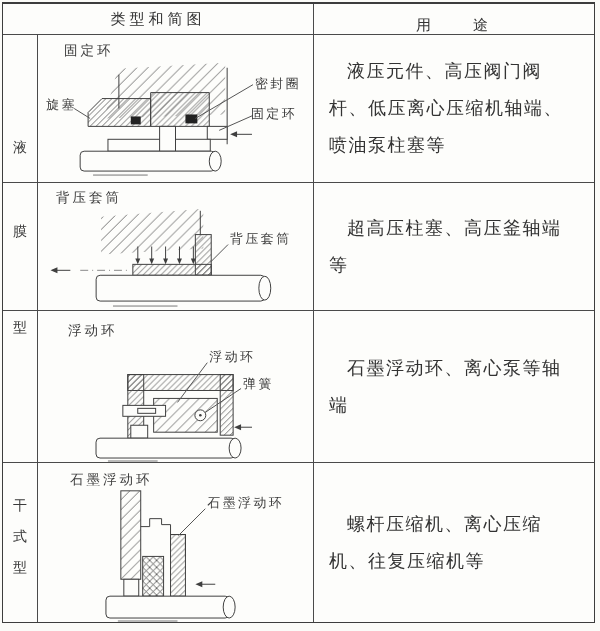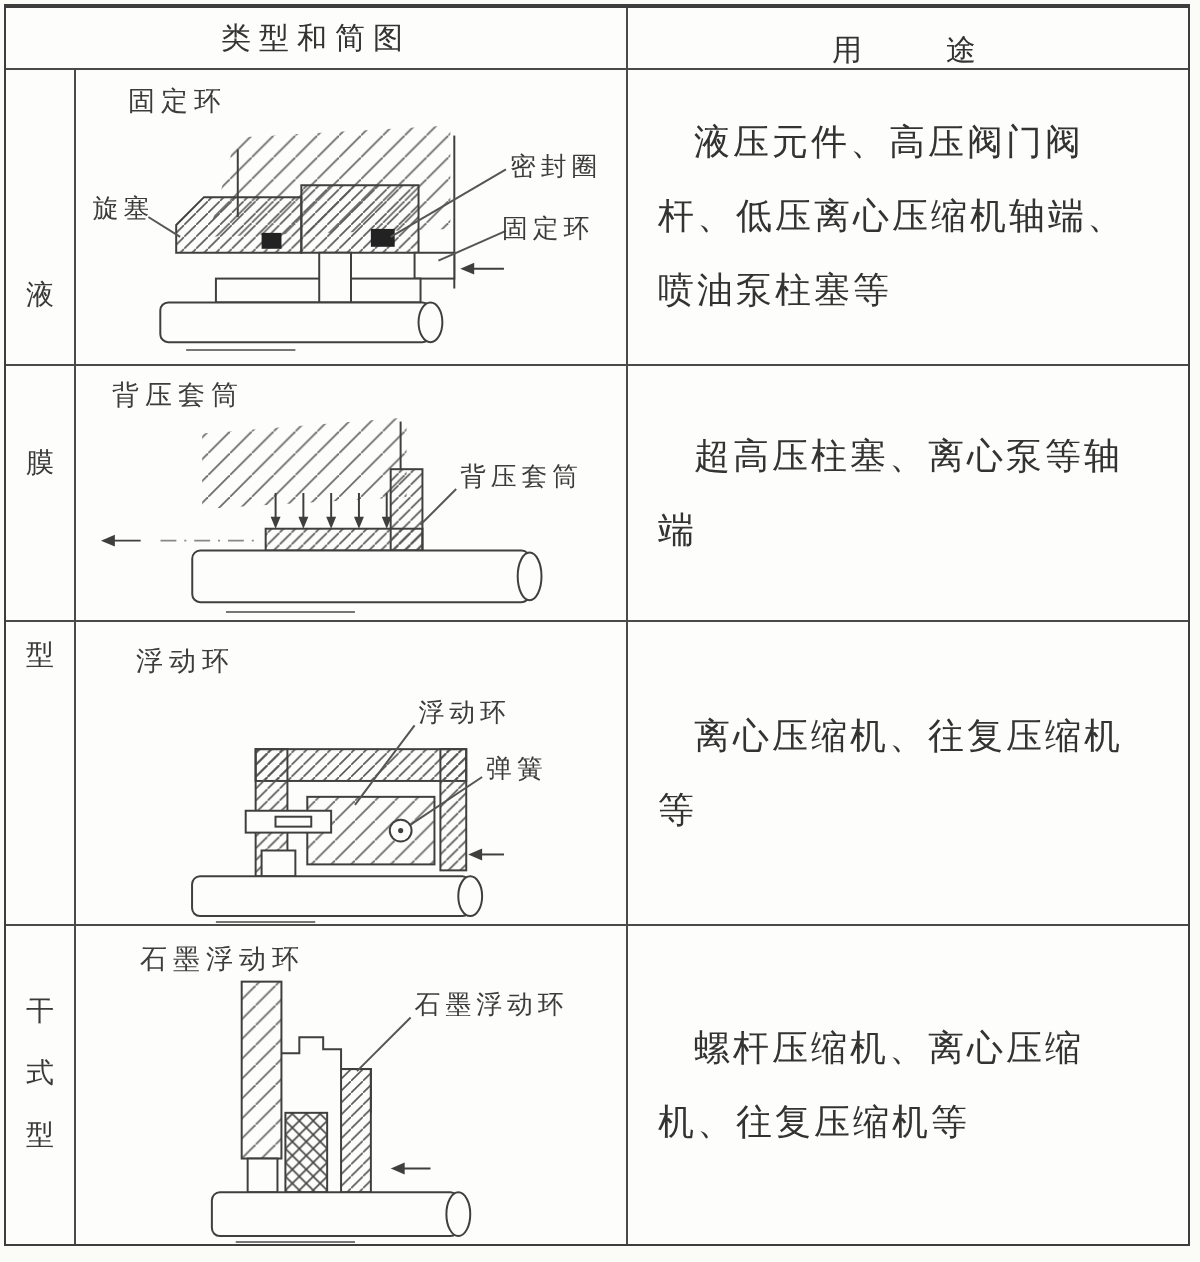--- a/index.html
+++ b/index.html
@@ -158,21 +158,21 @@
         <rect x="58" y="93" width="170" height="26" rx="4" fill="#fdfdfb"></rect>
         <ellipse cx="228" cy="106" rx="6" ry="12" fill="#fdfdfb"></ellipse>
         <line x1="75" y1="124" x2="140" y2="124" stroke="#777"></line>
 
         <line x1="191" y1="62" x2="173" y2="80" stroke="#555"></line>
       </g>
       <text x="193" y="60">背压套筒</text>
     </svg>
   </div>
   <div class="cell use b-b">
-    <p>超高压柱塞、离心泵等轴端</p>
+    <p>超高压柱塞、高压釜轴端等</p>
   </div>
 
   <div class="cell side side-3 b-r b-b">
     <span>型</span>
   </div>
   <div class="cell diag b-r b-b">
     <div class="diag-title t3">浮动环</div>
     <svg viewBox="0 0 276 152">
       <defs>
         <pattern id="d3w" width="10" height="10" patternUnits="userSpaceOnUse">
@@ -206,21 +206,21 @@
         <polygon points="197,117 204,114 204,120" fill="#3f3f3f" stroke="none"></polygon>
 
         <line x1="170" y1="52" x2="140" y2="92" stroke="#555"></line>
         <line x1="204" y1="78" x2="168" y2="102" stroke="#555"></line>
       </g>
       <text x="172" y="50">浮动环</text>
       <text x="206" y="78">弹簧</text>
     </svg>
   </div>
   <div class="cell use b-b">
-    <p>离心压缩机、往复压缩机等</p>
+    <p>石墨浮动环、离心泵等轴端</p>
   </div>
 
   <div class="cell side side-4 b-r">
     <span>干</span>
     <span>式</span>
     <span>型</span>
   </div>
   <div class="cell diag b-r">
     <div class="diag-title t4">石墨浮动环</div>
     <svg viewBox="0 0 276 160">

